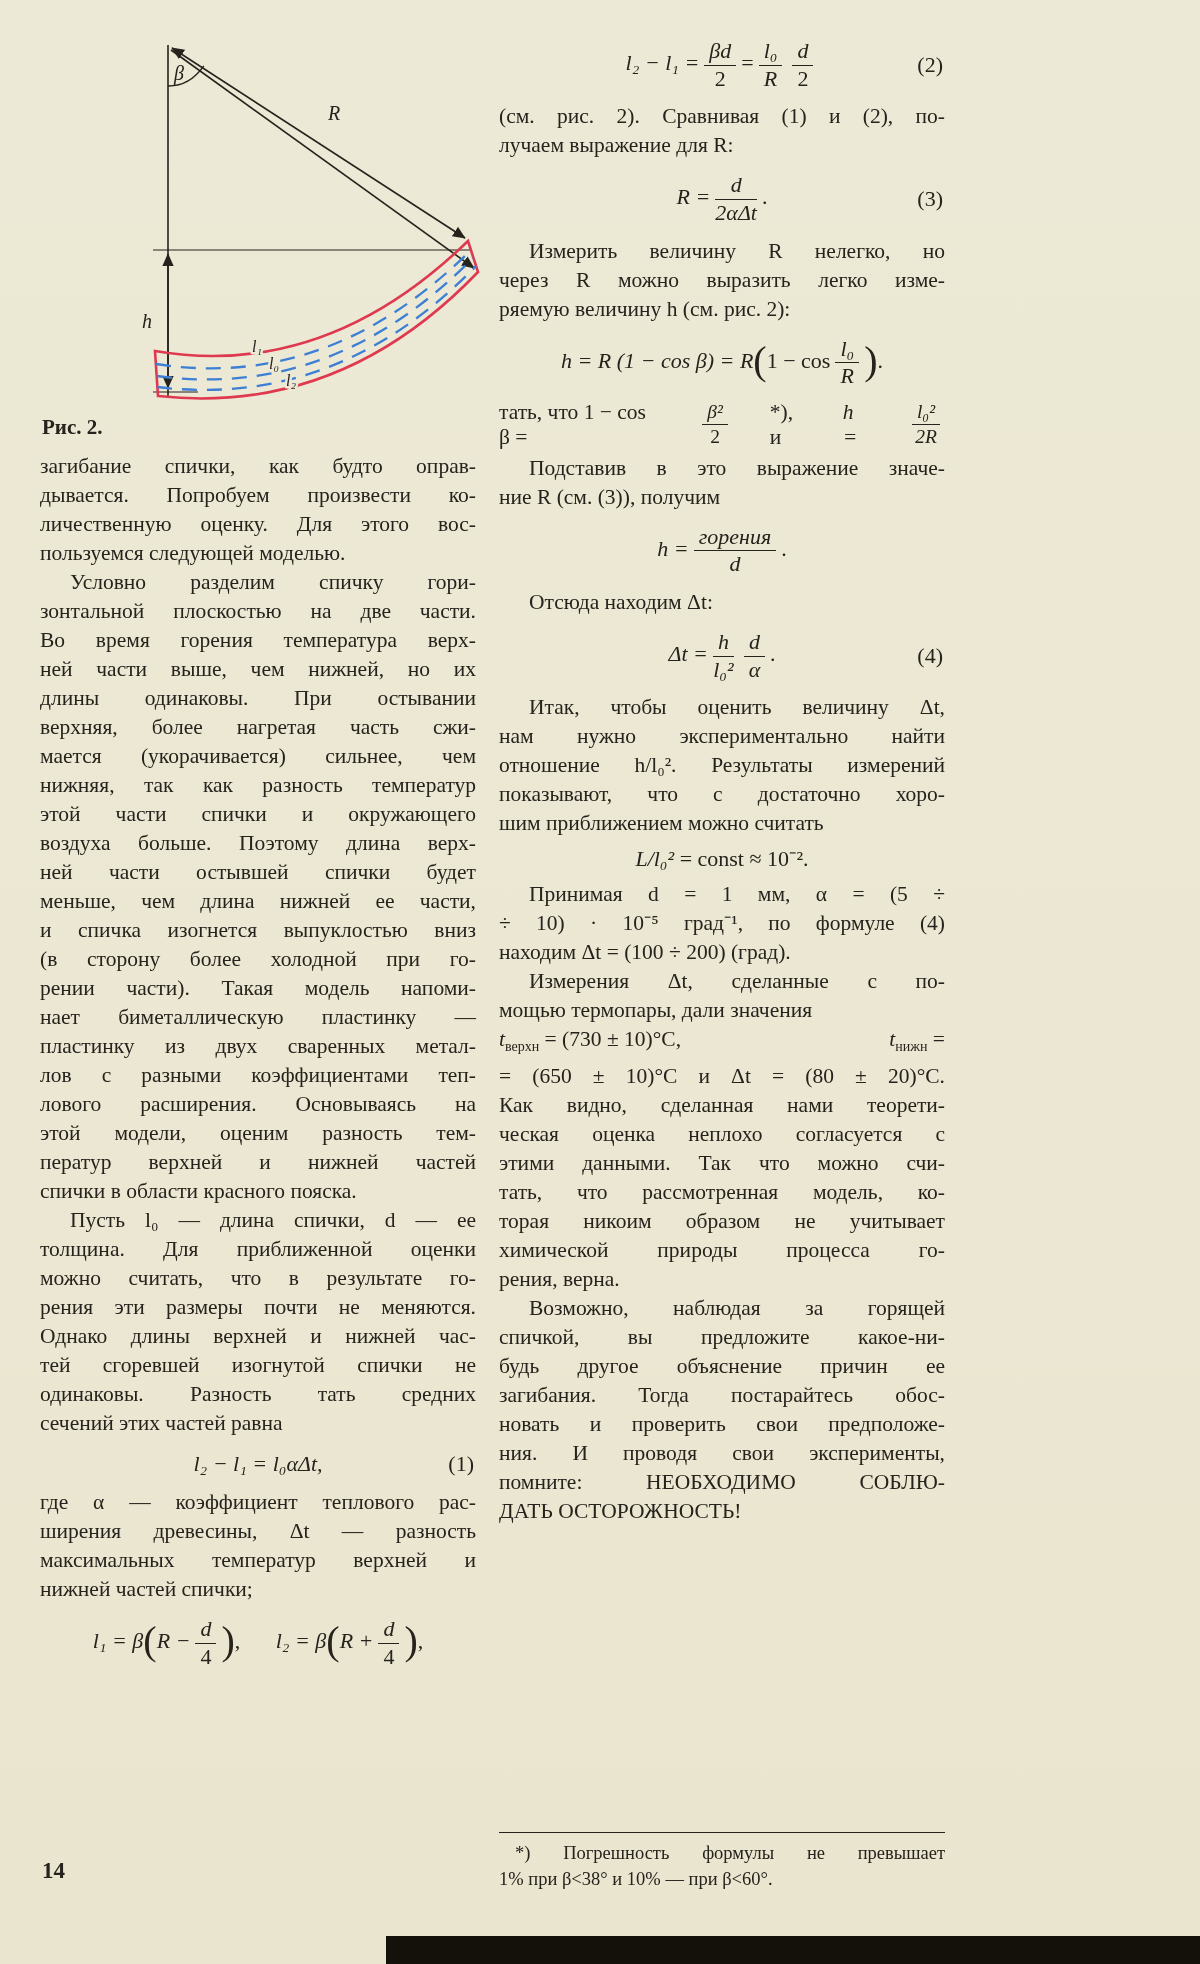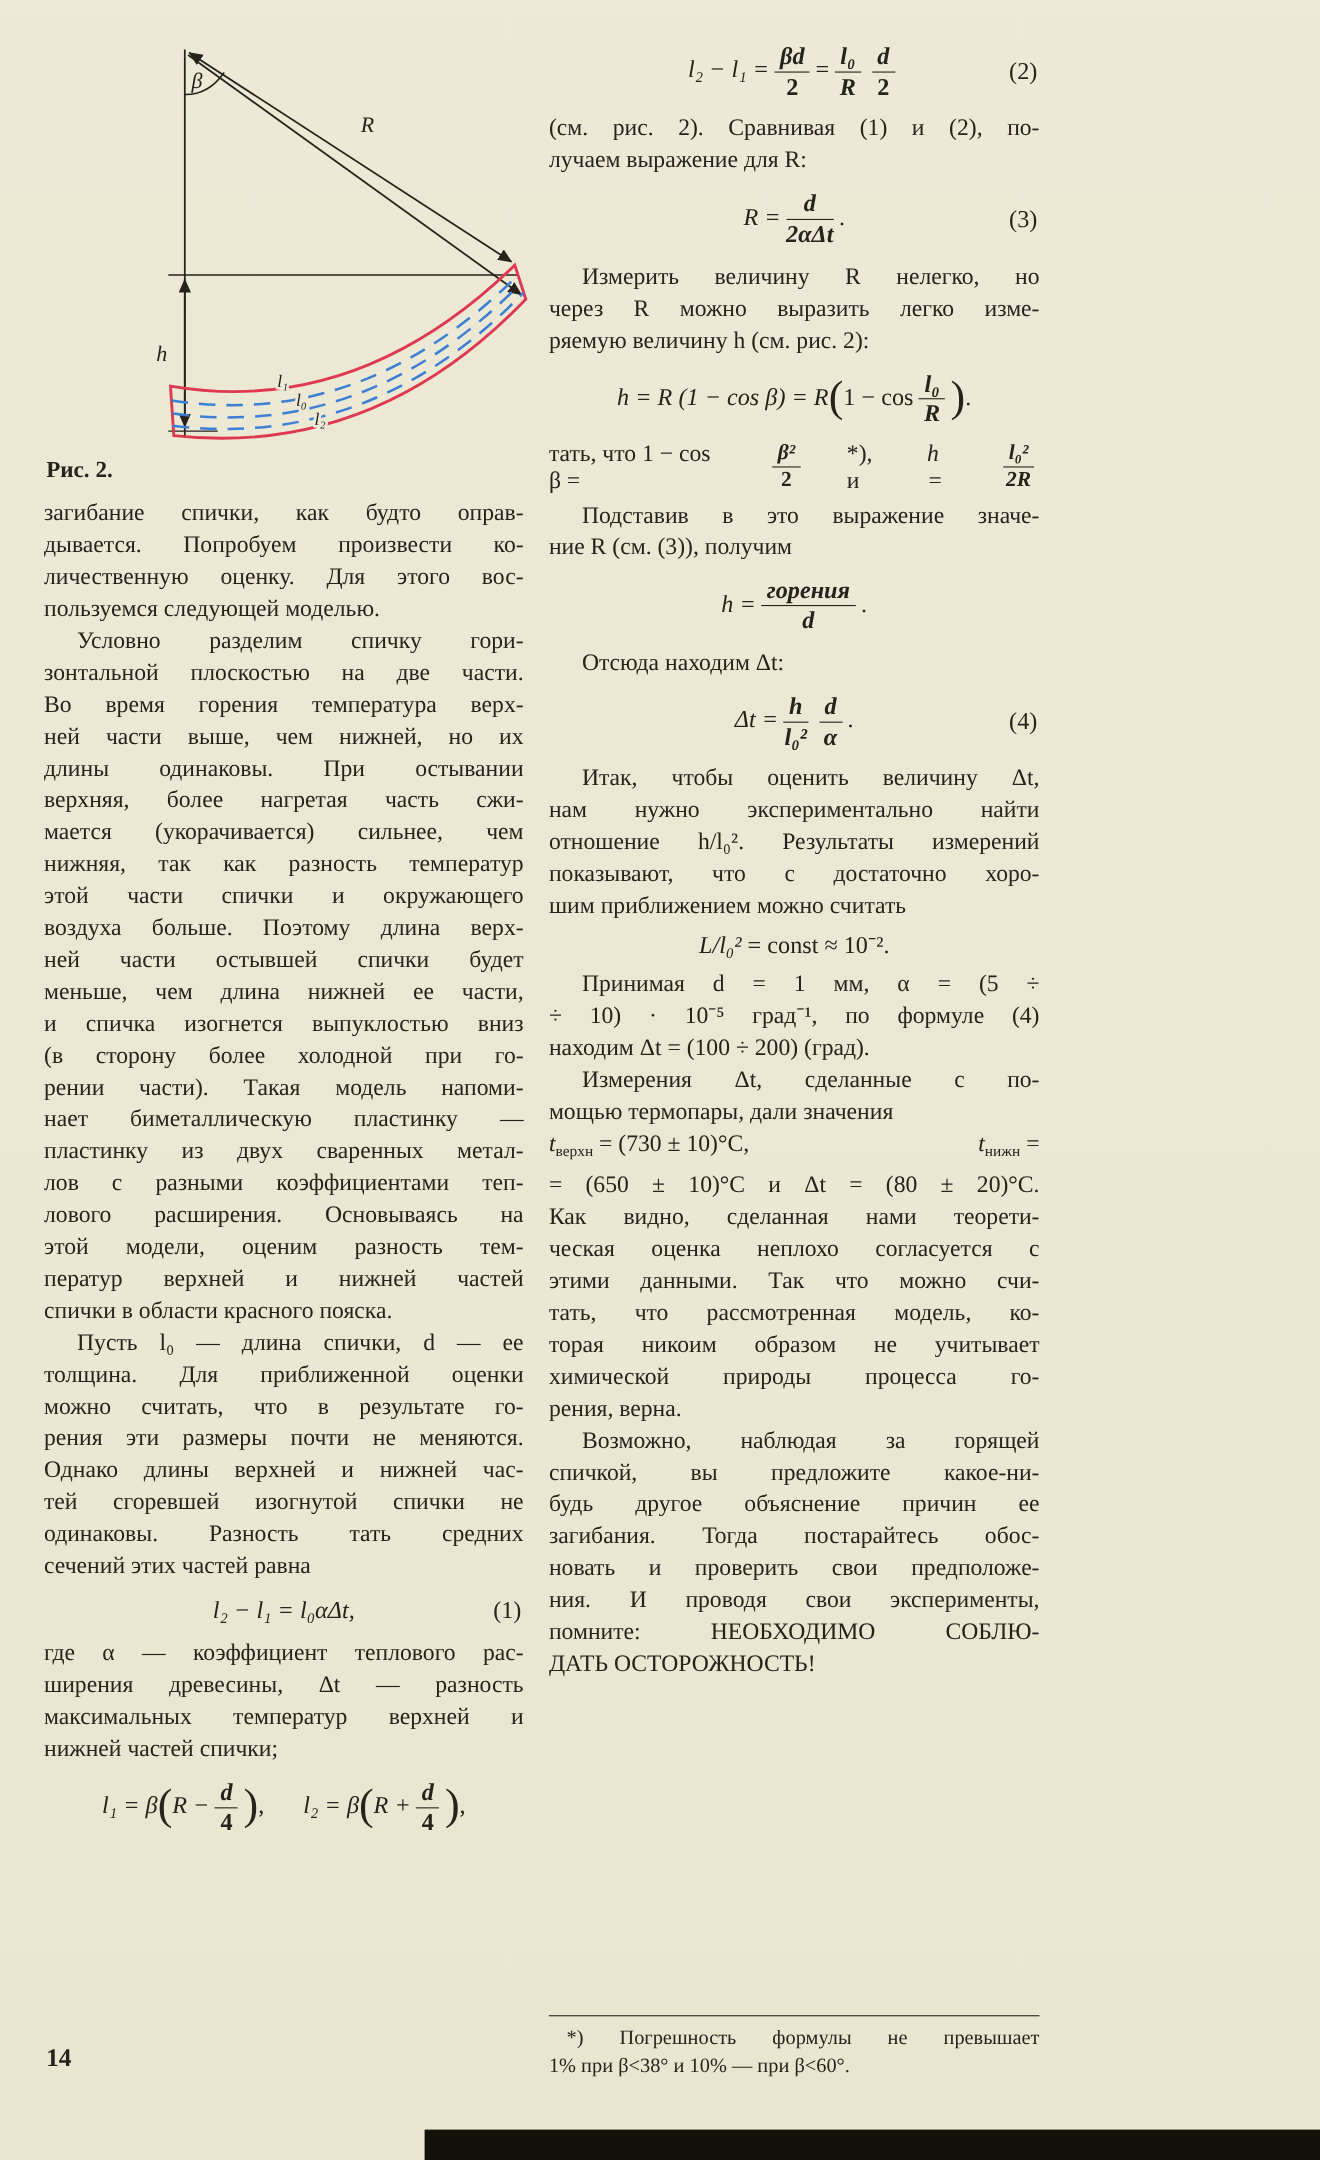--- a/index.html
+++ b/index.html
@@ -16,21 +16,21 @@
   
   #figure{position:relative;width:460px;height:436px;margin-bottom:2px;}
   #figure svg{position:absolute;left:0;top:0;}
   #fig-caption{position:absolute;left:2px;top:401px;font-weight:bold;font-size:21px;}
   .svgt{font:italic 20px "Liberation Serif",serif;fill:#26221c;}
   .svgs{font:italic 16px "Liberation Serif",serif;fill:#26221c;paint-order:stroke;stroke:#ece9d6;stroke-width:5px;stroke-linejoin:round;}
   
   .formula{position:relative;text-align:center;font-size:22px;margin:13px 0 11px;}
   .formula .mi,.mi{font-style:italic;}
   .eqno{position:absolute;right:2px;top:50%;transform:translateY(-50%);font-style:normal;}
-  .frac{display:inline-block;vertical-align:middle;text-align:center;line-height:1.12;margin:0 5px;font-weight:bold;}
+  .frac{display:inline-block;vertical-align:middle;text-align:center;line-height:1.12;margin:0 5px;}
   .frac .num{display:block;border-bottom:1.4px solid #26221c;padding:0 5px 1px;}
   .frac .den{display:block;padding-top:1px;}
   .bp{font-size:40px;line-height:0;vertical-align:middle;position:relative;top:-2px;font-style:normal;}
   .group{white-space:nowrap;}
   .group.g2{margin-left:30px;}
   .fline{display:flex;justify-content:space-between;align-items:center;font-size:21.5px;margin:4px 0;gap:37px;}
   .fline .frac{font-size:19.5px;}
   .tsline{display:flex;justify-content:space-between;align-items:baseline;font-size:21.5px;line-height:29px;}
   .tsline sub{font-size:14px;}
   .footnote{position:absolute;left:0;top:1806px;width:446px;font-size:18.5px;line-height:26px;border-top:1.5px solid #26221c;padding-top:7px;}

